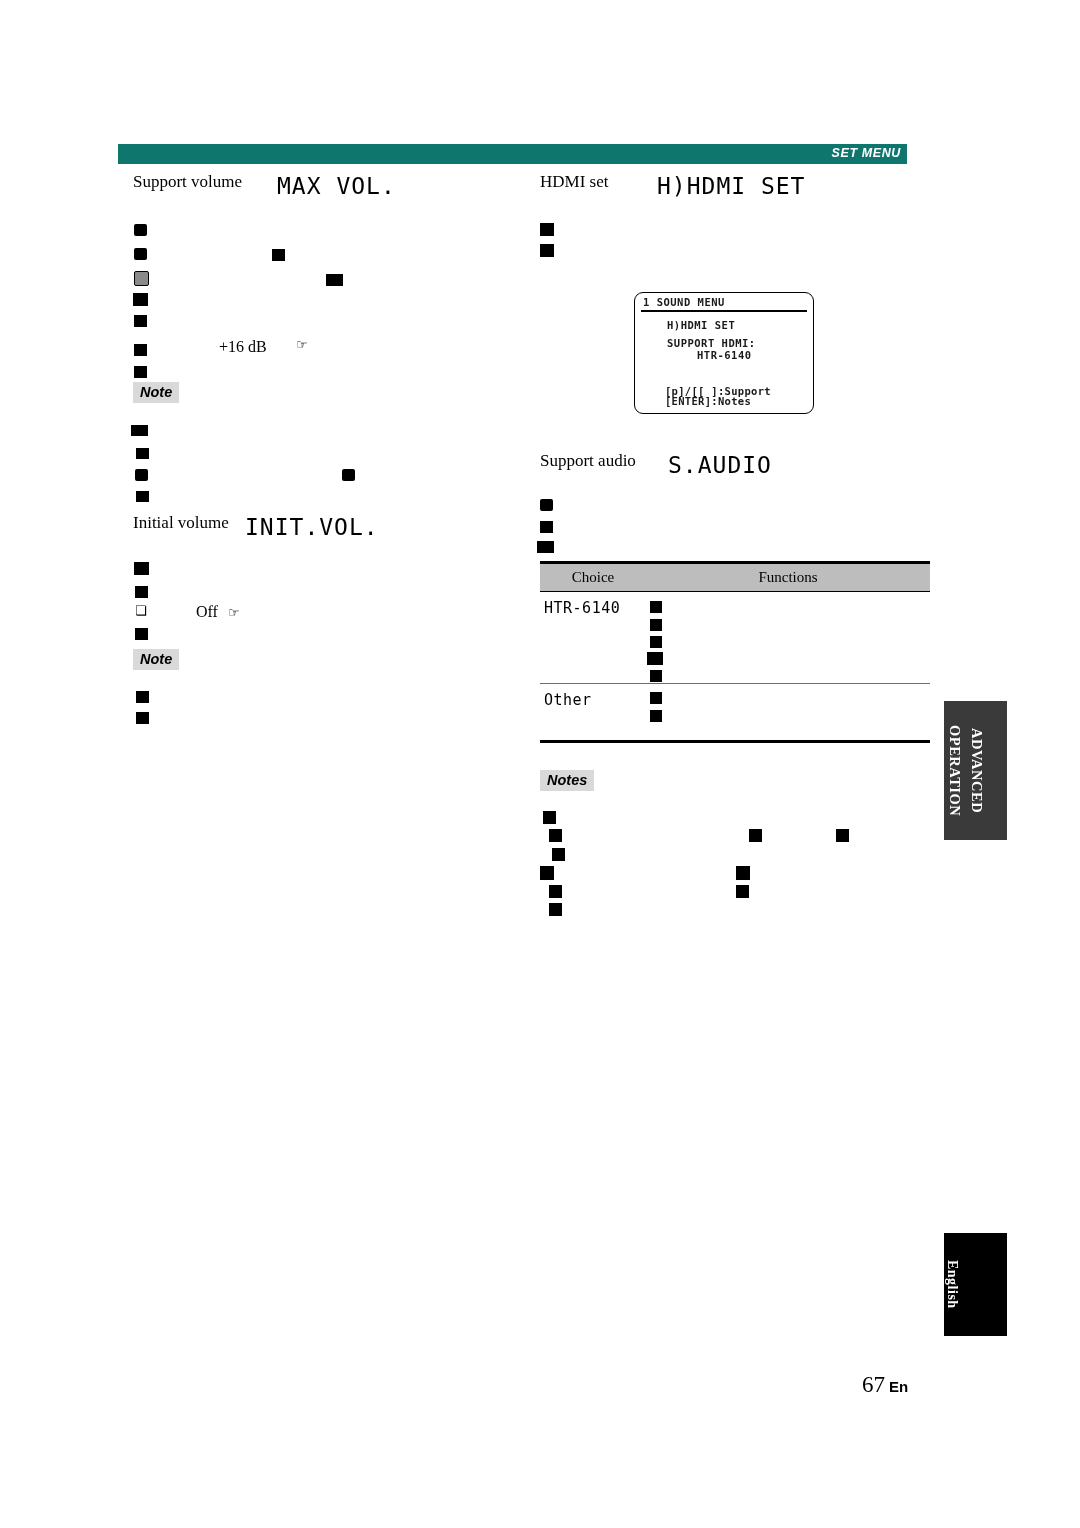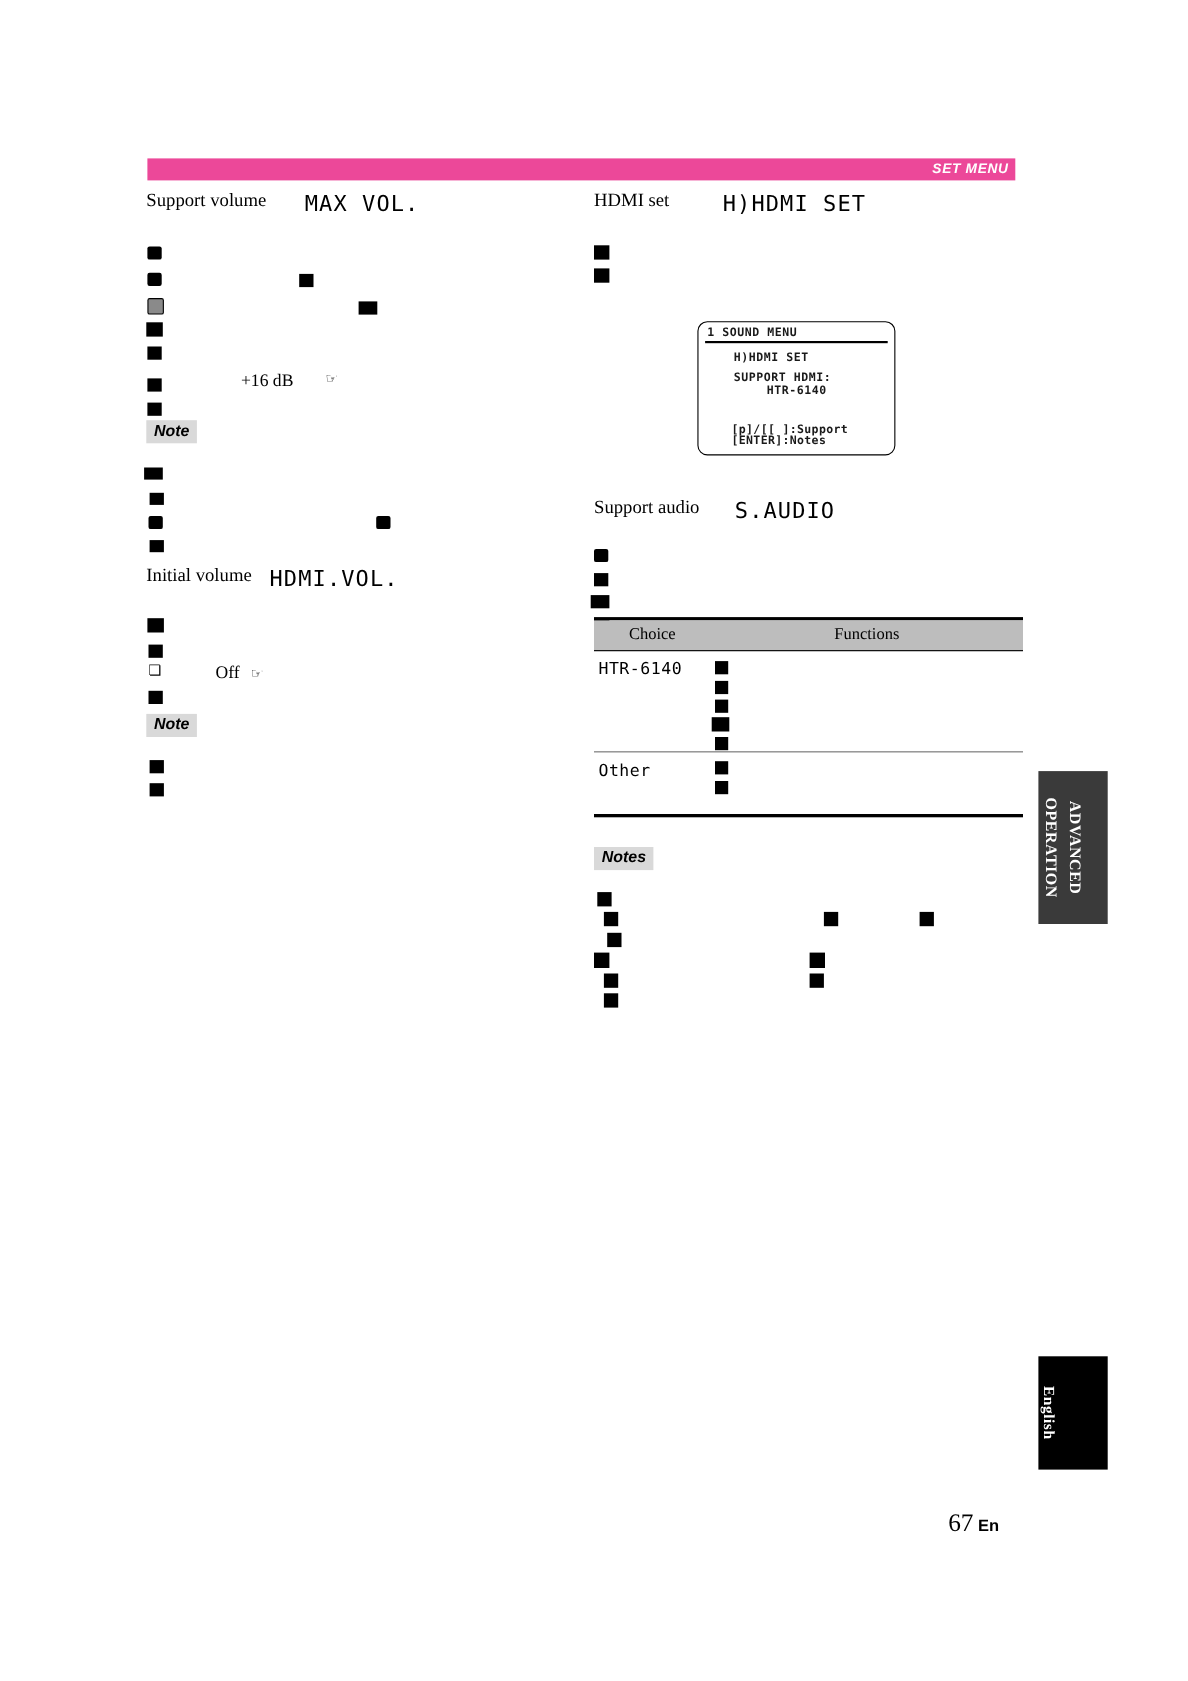--- a/index.html
+++ b/index.html
@@ -8,41 +8,41 @@
     background:#ffffff;
     font-family:"Liberation Serif", serif;
     color:#000;
     position:relative;
     overflow:hidden;
   }
   .page{position:absolute;left:0;top:0;width:1080px;height:1528px;}
 
   
   .header-bar{
-    position:absolute;left:134px;top:144px;width:789px;height:20px;
-    background:#ec4899;
+    position:absolute;left:118px;top:144px;width:789px;height:20px;
+    background:#0f766e;
   }
   .header-bar .label{
     position:absolute;right:6px;top:2px;
     color:#fff;font-family:"Liberation Sans",sans-serif;
     font-weight:bold;font-style:italic;font-size:12.5px;letter-spacing:.6px;
   }
 
   
   .col-left{position:absolute;left:133px;top:172px;width:390px;}
   .col-right{position:absolute;left:540px;top:172px;width:390px;}
 
   
   .sec-head{height:26px;position:relative;}
   .sec-head .en{
     font-family:"Liberation Serif",serif;font-size:17px;
     position:absolute;left:0;top:0;white-space:nowrap;
   }
   .sec-head .lcd{
-    font-family:"DejaVu Sans Mono",monospace;font-size:20px;
+    font-family:"DejaVu Sans Mono",monospace;font-size:23px;
     letter-spacing:1px;position:absolute;top:1px;white-space:nowrap;
   }
 
   
   .rk{display:block;background:#000;height:11px;position:absolute;}
   .rk.soft{border-radius:2px;}
   .blk-area{position:relative;}
 
   
   .note-badge{
@@ -156,21 +156,21 @@
     <div class="blk-area" style="height:78px;">
       <span class="rk" style="left:-2px;top:22px;width:17px;height:11px;"></span>
       <span class="rk" style="left:3px;top:45px;width:13px;height:11px;"></span>
       <span class="rk soft" style="left:2px;top:66px;width:13px;height:12px;"></span>
       <span class="rk soft" style="left:209px;top:66px;width:13px;height:12px;"></span>
       <span class="rk" style="left:3px;top:88px;width:13px;height:11px;"></span>
     </div>
 
     <div class="sec-head" style="margin-top:32px;">
       <span class="en">Initial volume</span>
-      <span class="lcd" style="left:112px;">HDMI.VOL.</span>
+      <span class="lcd" style="left:112px;">INIT.VOL.</span>
     </div>
 
     <div class="blk-area" style="height:80px;">
       <span class="rk" style="left:1px;top:23px;width:15px;height:13px;"></span>
       <span class="rk" style="left:2px;top:47px;width:13px;height:12px;"></span>
       <span class="openbox" style="position:absolute;left:2px;top:64px;">❏</span>
       <span class="plain" style="position:absolute;left:63px;top:64px;">Off</span>
       <span class="hand" style="position:absolute;left:95px;top:66px;">☞</span>
       <span class="rk" style="left:2px;top:89px;width:13px;height:12px;"></span>
     </div>

